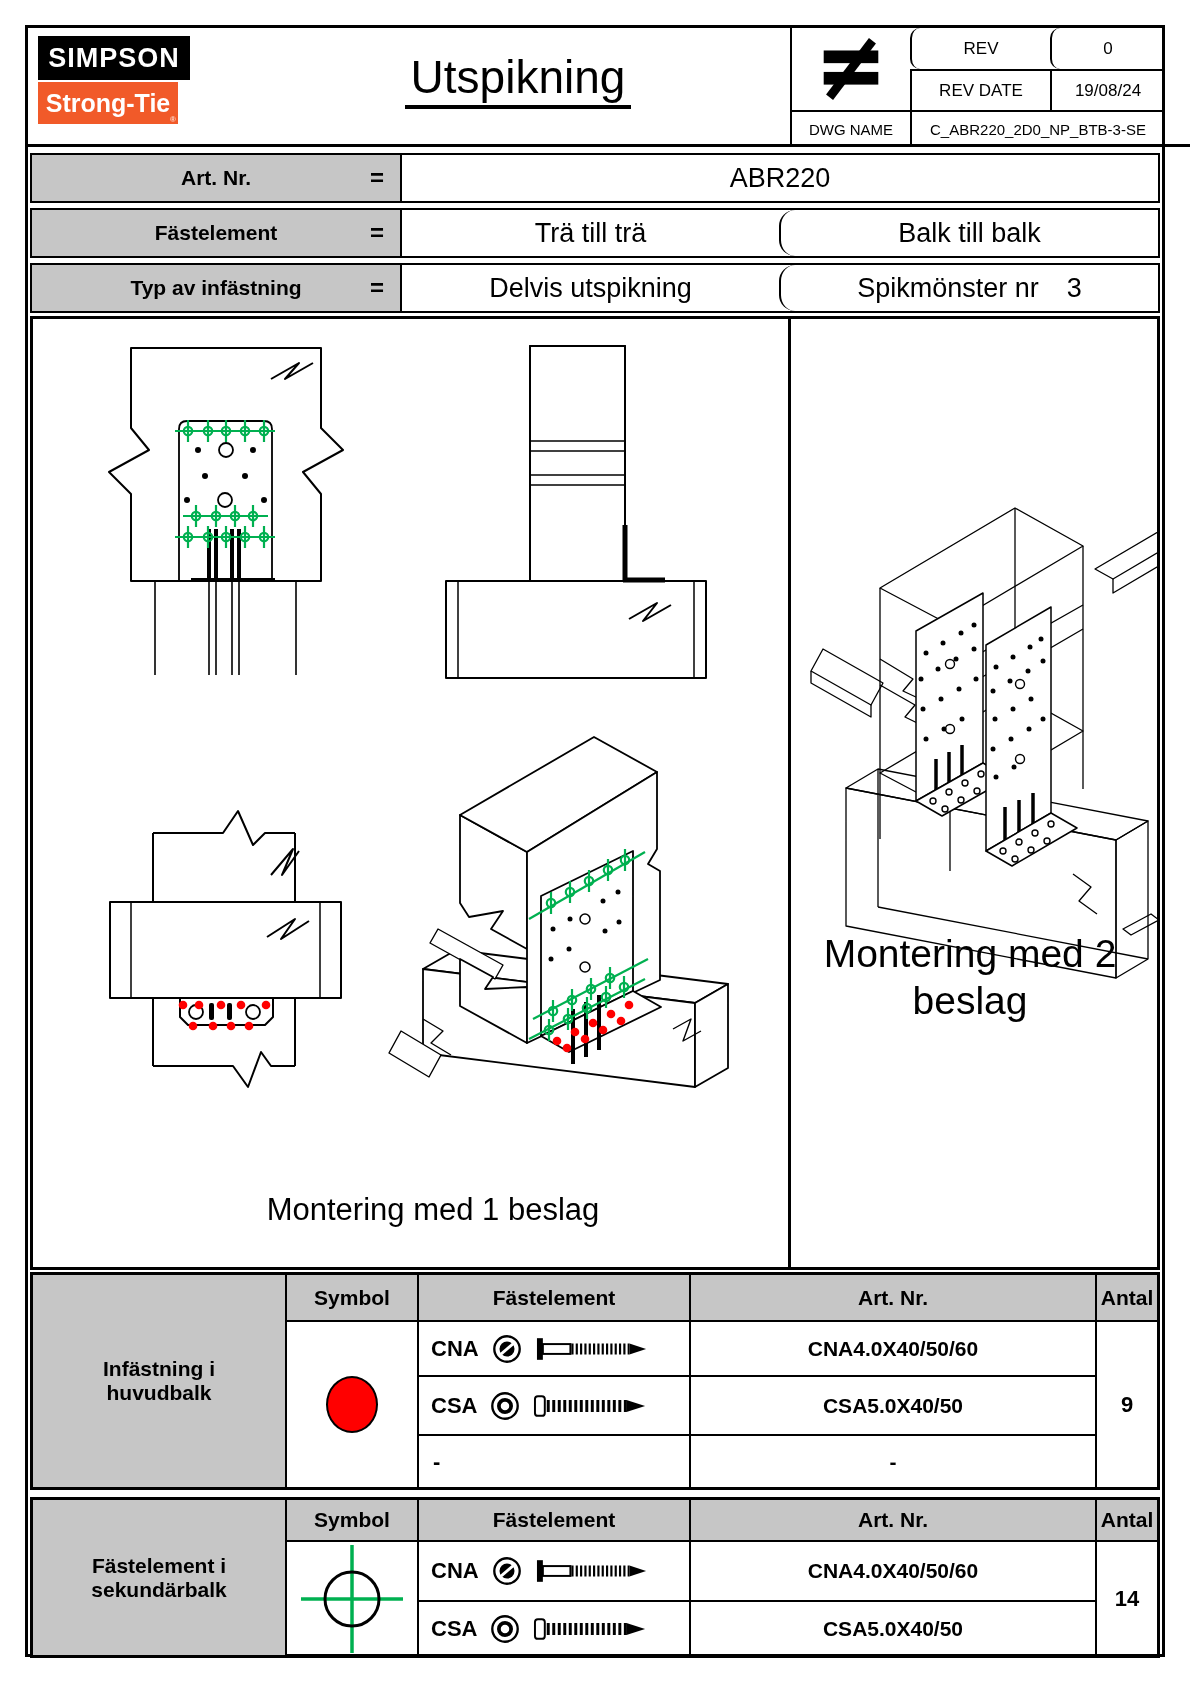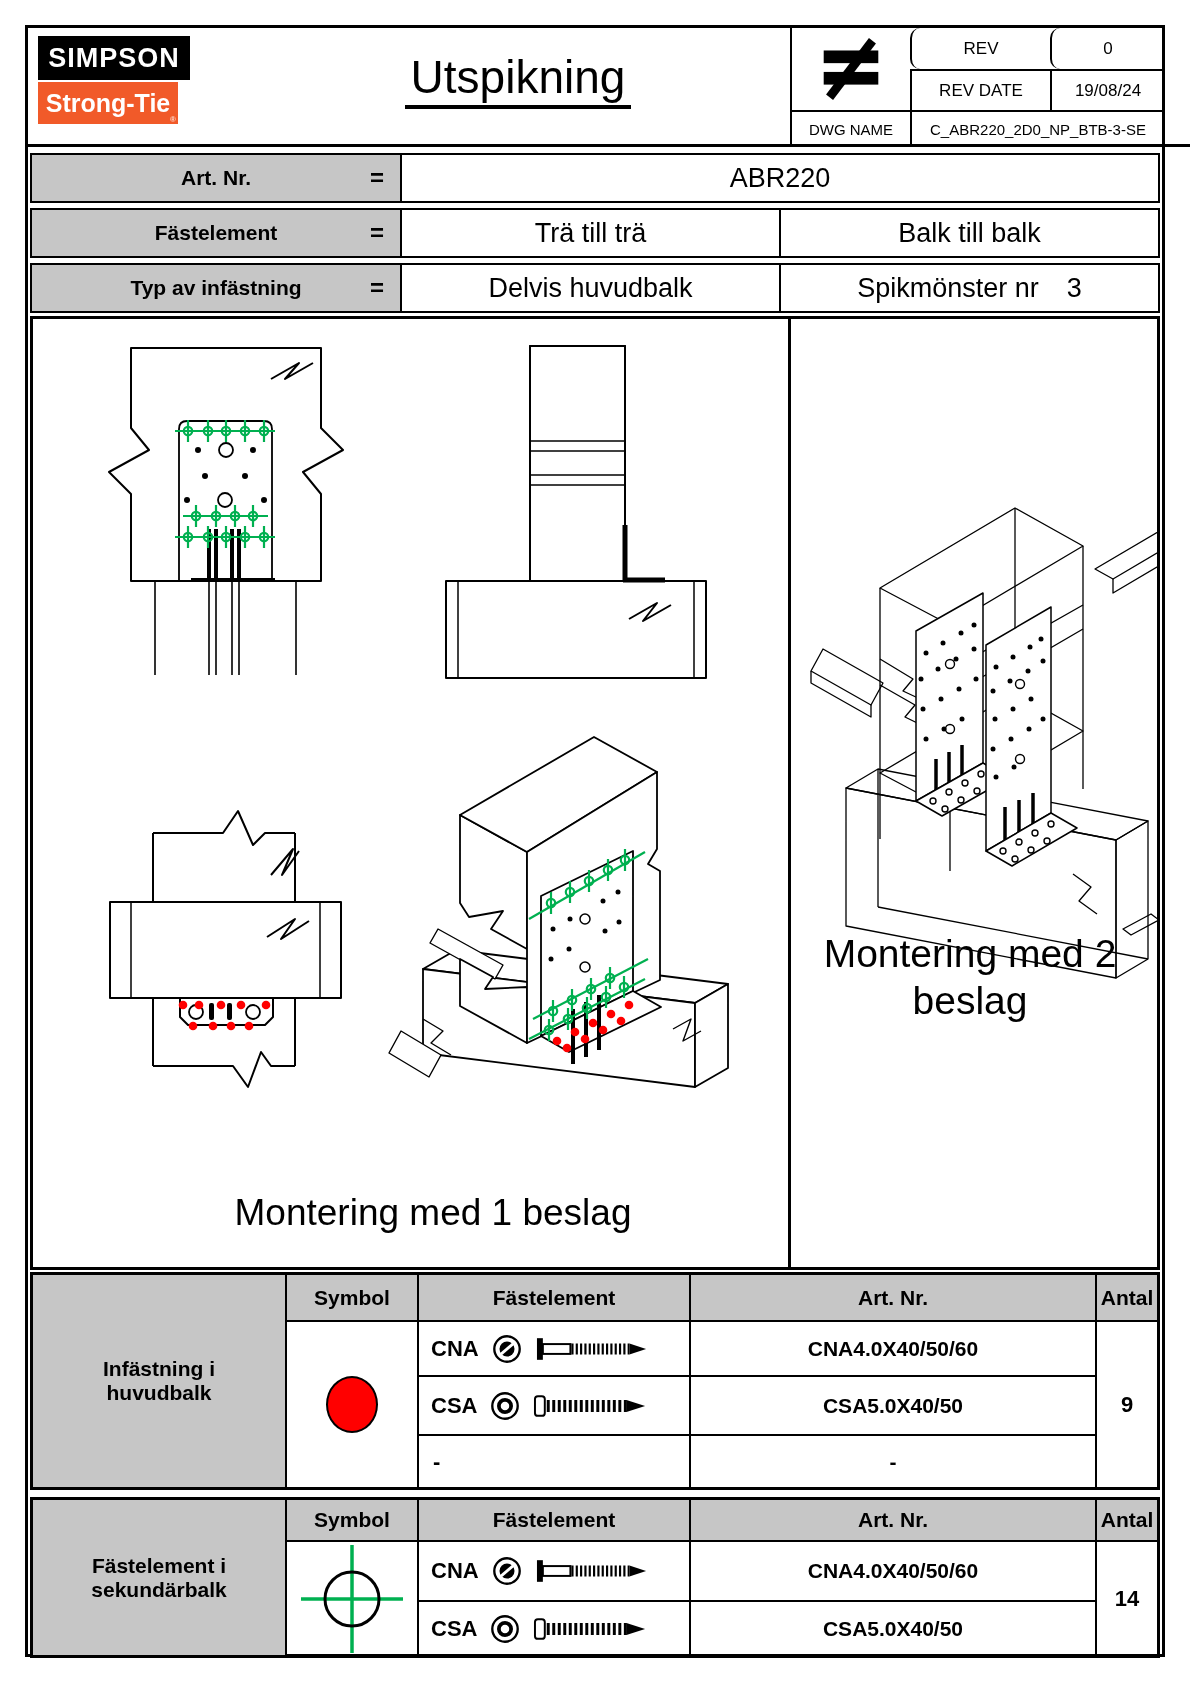--- a/index.html
+++ b/index.html
@@ -30,26 +30,26 @@
   .rcell.small{font-size:15px;}
   #neq-cell{grid-row:1/3; grid-column:1;}
   #dwg-value{grid-column:2/4;}
   
   .info-row{left:30px; width:1130px; height:50px; border:2.5px solid #000; display:flex;}
   .info-label{width:370px; background:var(--gray); border-right:2.5px solid #000; position:relative;
     display:flex; align-items:center; justify-content:center; font-weight:bold; font-size:21px;}
   .info-eq{position:absolute; right:16px; top:50%; transform:translateY(-50%); font-weight:bold; font-size:24px;}
   .info-values{flex:1; display:flex;}
   .info-val{flex:1; display:flex; align-items:center; justify-content:center; font-size:27px;}
-  .info-val + .info-val{border-left:2.5px solid #000;}
+  .info-val + .info-val{border-left:2.5px solid #000;border-radius:16px;}
   .pattern-nr{margin-left:28px;}
   
   #draw-panel{left:30px; top:316px; width:1130px; height:954px; border:3px solid #000;}
   #draw-divider{left:755px; top:0; width:2.5px; height:100%; background:#000;}
-  #mount1-label{left:180px; top:873px; width:440px; text-align:center; font-size:37px;}
+  #mount1-label{left:180px; top:873px; width:440px; text-align:center; font-size:31px;}
   #mount2-label{left:787px; top:612px; width:300px; text-align:center; font-size:39px; line-height:1.2;}
   #draw-svg{left:0; top:0;}
   
   .ftable{left:30px; width:1130px; border:3px solid #000; display:grid; grid-template-columns:252px 132px 272px 406px 1fr;}
   .cell{border-left:2.5px solid #000; border-top:2.5px solid #000; display:flex; align-items:center; justify-content:center;}
   .cell.nl{border-left:none;} .cell.nt{border-top:none;}
   .hcell{background:var(--gray); font-weight:bold; font-size:21px;}
   .rowlabel{background:var(--gray); font-weight:bold; font-size:21px; text-align:center;}
   .rowlabel .lbl{max-width:170px;}
   .fast-cell{justify-content:flex-start; padding-left:12px; gap:12px;}
@@ -113,21 +113,21 @@
       <div class="info-val">Balk till balk</div>
     </div>
   </div>
 
   <div class="abs info-row" style="top:263px;">
     <div class="info-label">
       <span>Typ av infästning</span>
       <span class="info-eq">=</span>
     </div>
     <div class="info-values">
-      <div class="info-val">Delvis huvudbalk</div>
+      <div class="info-val">Delvis utspikning</div>
       <div class="info-val">
         <span>Spikmönster nr</span>
         <span class="pattern-nr">3</span>
       </div>
     </div>
   </div>
 
   <div class="abs" id="draw-panel">
     <svg class="abs" id="draw-svg" width="1124" height="948" viewBox="0 0 1124 948">
       <defs>

